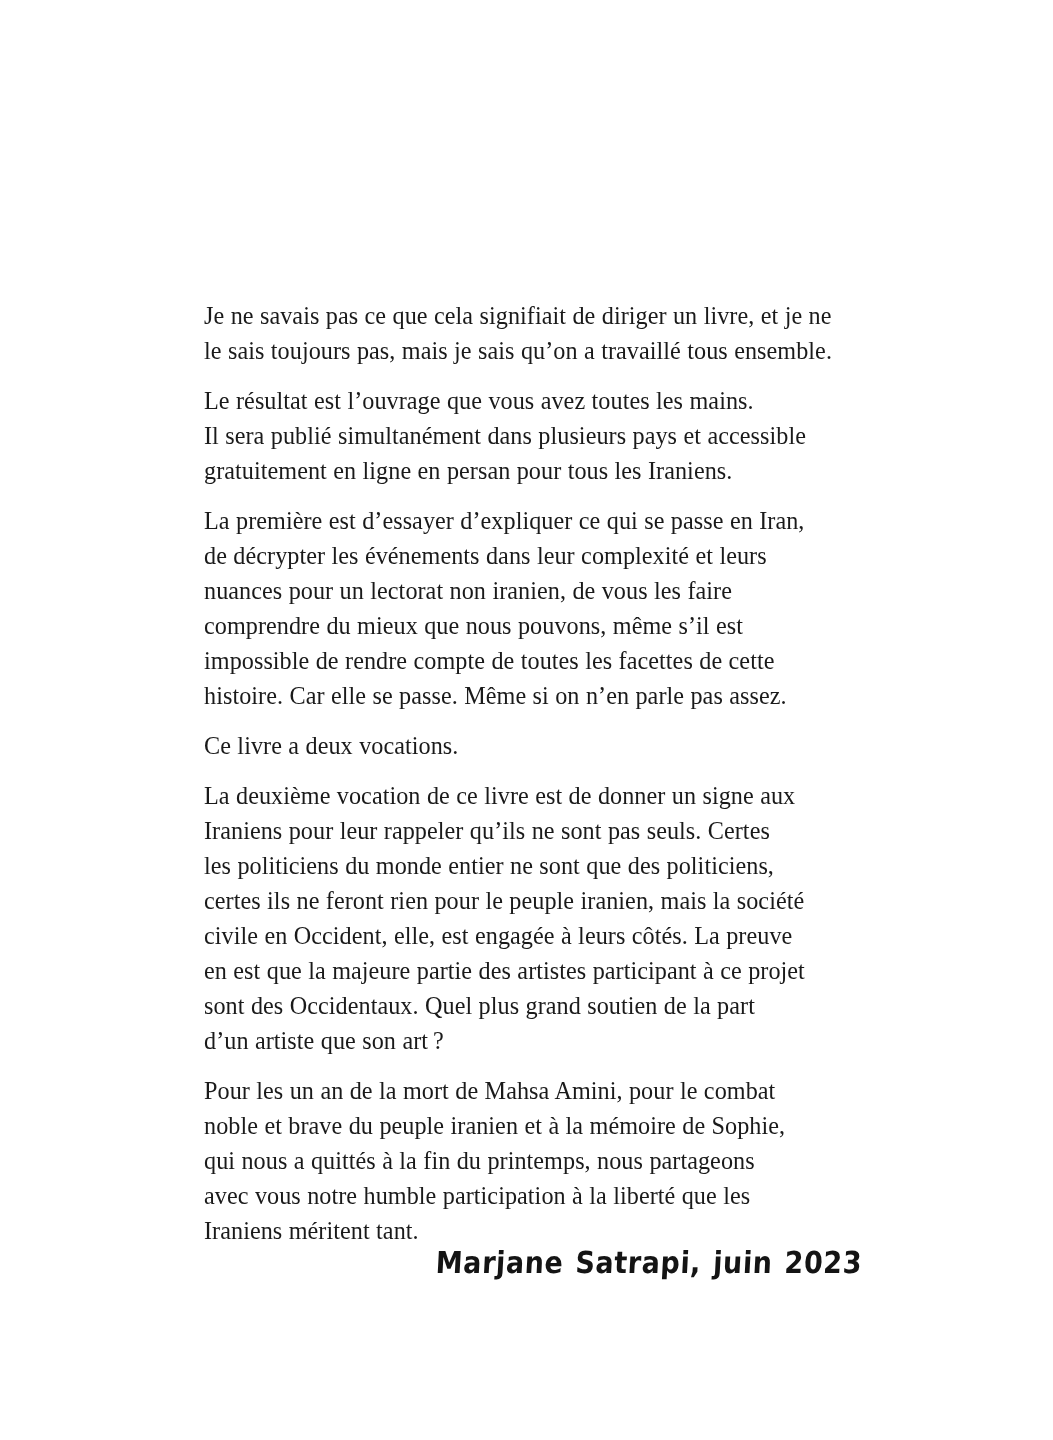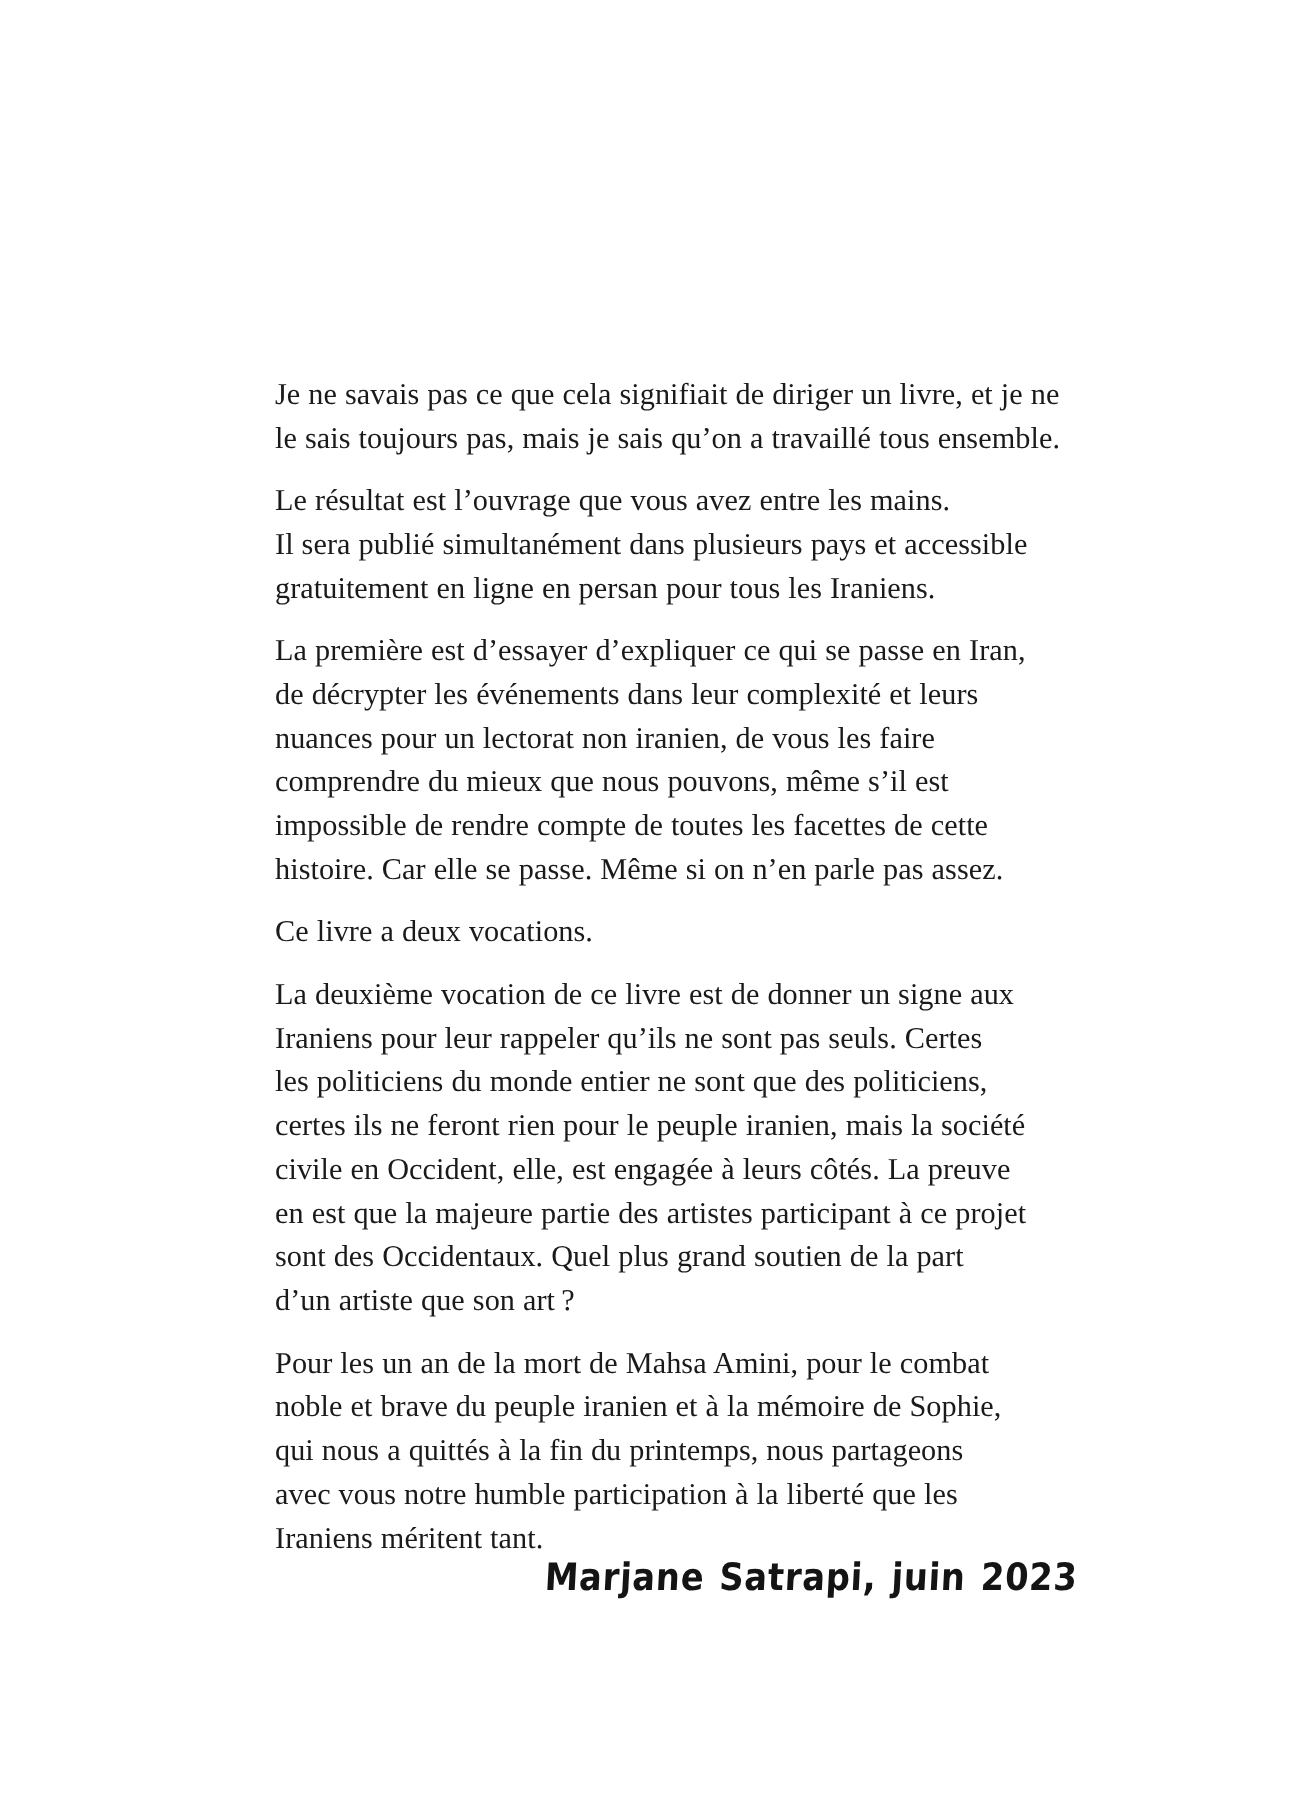--- a/index.html
+++ b/index.html
@@ -13,21 +13,21 @@
     width: 1053px;
     height: 1440px;
     background: #ffffff;
     overflow: hidden;
     font-family: "Liberation Serif", "DejaVu Serif", serif;
     color: #1a1a1a;
     -webkit-font-smoothing: antialiased;
   }
   .text-block {
     position: absolute;
-    left: 220px;
+    left: 204px;
     top: 298px;
     width: 655px;
   }
   .para {
     margin: 0 0 15px 0;
     font-size: 24.2px;
     line-height: 35px;
     letter-spacing: 0.05px;
     word-spacing: 0.3px;
     text-align: left;
@@ -58,21 +58,21 @@
   }
 </style>
 </head>
 <body>
 
 <div class="page">
 
   <div class="text-block">
     <p class="para">Je ne savais pas ce que cela signifiait de diriger un livre, et je ne
 le sais toujours pas, mais je sais qu’on a travaillé tous ensemble.</p>
-    <p class="para">Le résultat est l’ouvrage que vous avez entre les mains.
+    <p class="para">Le résultat est l’ouvrage que vous avez toutes les mains.
 Il sera publié simultanément dans plusieurs pays et accessible
 gratuitement en ligne en persan pour tous les Iraniens.</p>
     <p class="para">La première est d’essayer d’expliquer ce qui se passe en Iran,
 de décrypter les événements dans leur complexité et leurs
 nuances pour un lectorat non iranien, de vous les faire
 comprendre du mieux que nous pouvons, même s’il est
 impossible de rendre compte de toutes les facettes de cette
 histoire. Car elle se passe. Même si on n’en parle pas assez.</p>
     <p class="para">Ce livre a deux vocations.</p>
     <p class="para">La deuxième vocation de ce livre est de donner un signe aux

